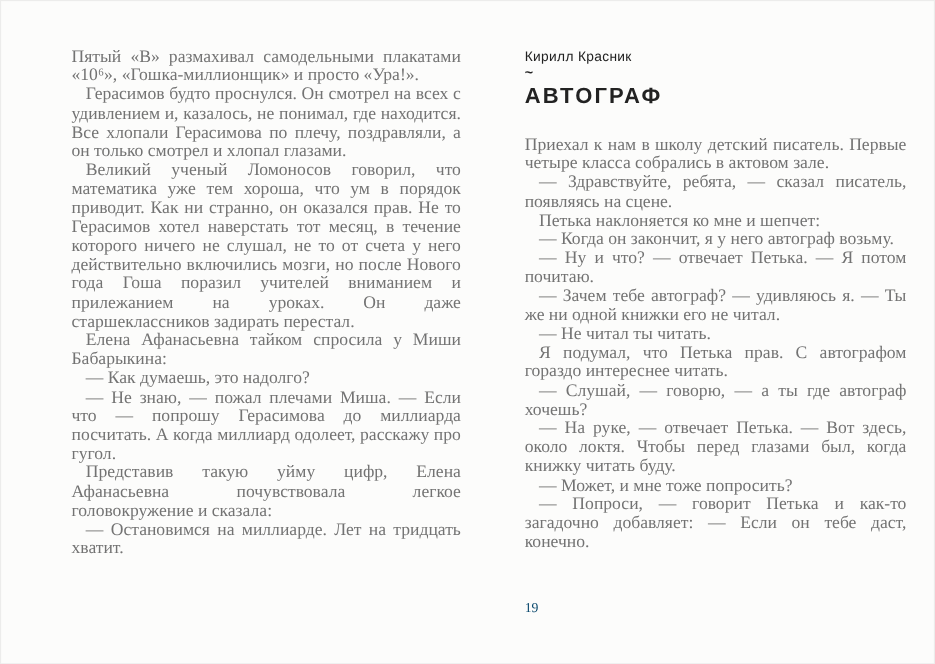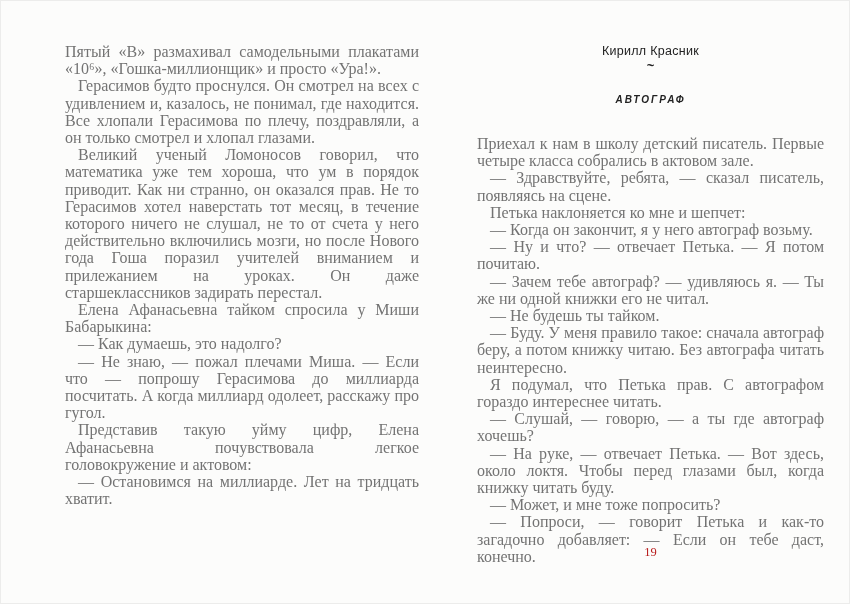--- a/index.html
+++ b/index.html
@@ -22,85 +22,82 @@
     font-size: 16px;
     line-height: 17.2px;
     text-align: justify;
   }
   .text-block .para { margin: 0; }
   .text-block .para.indent { text-indent: 13px; }
 
   .left-col  { left: 64px;  top: 42px; width: 354px; }
   .right-col { left: 476px; top: 42px; width: 347px; }
 
-  .story-header { text-align: center; color: #222; }
+  .story-header { text-align: left; color: #222; }
   .author {
     font-family: "Liberation Sans", sans-serif;
     font-size: 12.5px;
     line-height: 16px;
     letter-spacing: 0.3px;
   }
   .ornament {
     font-family: "Liberation Sans", sans-serif;
     font-weight: 700;
     font-size: 13px;
     line-height: 14px;
   }
   .title {
     font-family: "Liberation Sans", sans-serif;
     font-weight: 700;
-    font-size: 10px;
+    font-size: 20px;
     line-height: 22px;
     letter-spacing: 2px;
-    margin: 16px 0 0 0;
-    font-style: italic;
+    margin: 4px 0 0 0;
   }
   .right-col .text-block { margin-top: 24px; }
 
   .folio {
     position: absolute;
     left: 476px; top: 544px; width: 347px;
-    text-align: center;
     font-size: 12.5px;
-    color: #b91c1c;
+    color: #0c4a6e;
   }
 </style>
 </head>
 <body>
 
 <div class="spread">
 
   <section class="page left-col">
     <div class="text-block">
         <p class="para">Пятый «В» размахивал самодельными плакатами «10⁶», «Гошка-миллионщик» и просто «Ура!».</p>
         <p class="para indent">Герасимов будто проснулся. Он смотрел на всех с удивлением и, казалось, не понимал, где находится. Все хлопали Герасимова по плечу, поздравляли, а он только смотрел и хлопал глазами.</p>
         <p class="para indent">Великий ученый Ломоносов говорил, что математика уже тем хороша, что ум в порядок приводит. Как ни странно, он оказался прав. Не то Герасимов хотел наверстать тот месяц, в течение которого ничего не слушал, не то от счета у него действительно включились мозги, но после Нового года Гоша поразил учителей вниманием и прилежанием на уроках. Он даже старшеклассников задирать перестал.</p>
         <p class="para indent">Елена Афанасьевна тайком спросила у Миши Бабарыкина:</p>
         <p class="para indent">— Как думаешь, это надолго?</p>
         <p class="para indent">— Не знаю, — пожал плечами Миша. — Если что — попрошу Герасимова до миллиарда посчитать. А когда миллиард одолеет, расскажу про гугол.</p>
-        <p class="para indent">Представив такую уйму цифр, Елена Афанасьевна почувствовала легкое головокружение и актовом:</p>
+        <p class="para indent">Представив такую уйму цифр, Елена Афанасьевна почувствовала легкое головокружение и сказала:</p>
         <p class="para indent">— Остановимся на миллиарде. Лет на тридцать хватит.</p>
       </div>
   </section>
 
   <section class="page right-col">
     <header class="story-header">
       <div class="author">Кирилл Красник</div>
       <div class="ornament">~</div>
       <h1 class="title">АВТОГРАФ</h1>
     </header>
     <div class="text-block">
         <p class="para">Приехал к нам в школу детский писатель. Первые четыре класса собрались в актовом зале.</p>
         <p class="para indent">— Здравствуйте, ребята, — сказал писатель, появляясь на сцене.</p>
         <p class="para indent">Петька наклоняется ко мне и шепчет:</p>
         <p class="para indent">— Когда он закончит, я у него автограф возьму.</p>
         <p class="para indent">— Ну и что? — отвечает Петька. — Я потом почитаю.</p>
         <p class="para indent">— Зачем тебе автограф? — удивляюсь я. — Ты же ни одной книжки его не читал.</p>
-        <p class="para indent">— Не будешь ты тайком.</p>
-        <p class="para indent">— Буду. У меня правило такое: сначала автограф беру, а потом книжку читаю. Без автографа читать неинтересно.</p>
+        <p class="para indent">— Не читал ты читать.</p>
         <p class="para indent">Я подумал, что Петька прав. С автографом гораздо интереснее читать.</p>
         <p class="para indent">— Слушай, — говорю, — а ты где автограф хочешь?</p>
         <p class="para indent">— На руке, — отвечает Петька. — Вот здесь, около локтя. Чтобы перед глазами был, когда книжку читать буду.</p>
         <p class="para indent">— Может, и мне тоже попросить?</p>
         <p class="para indent">— Попроси, — говорит Петька и как-то загадочно добавляет: — Если он тебе даст, конечно.</p>
       </div>
   </section>
 
   <div class="folio">19</div>
 

